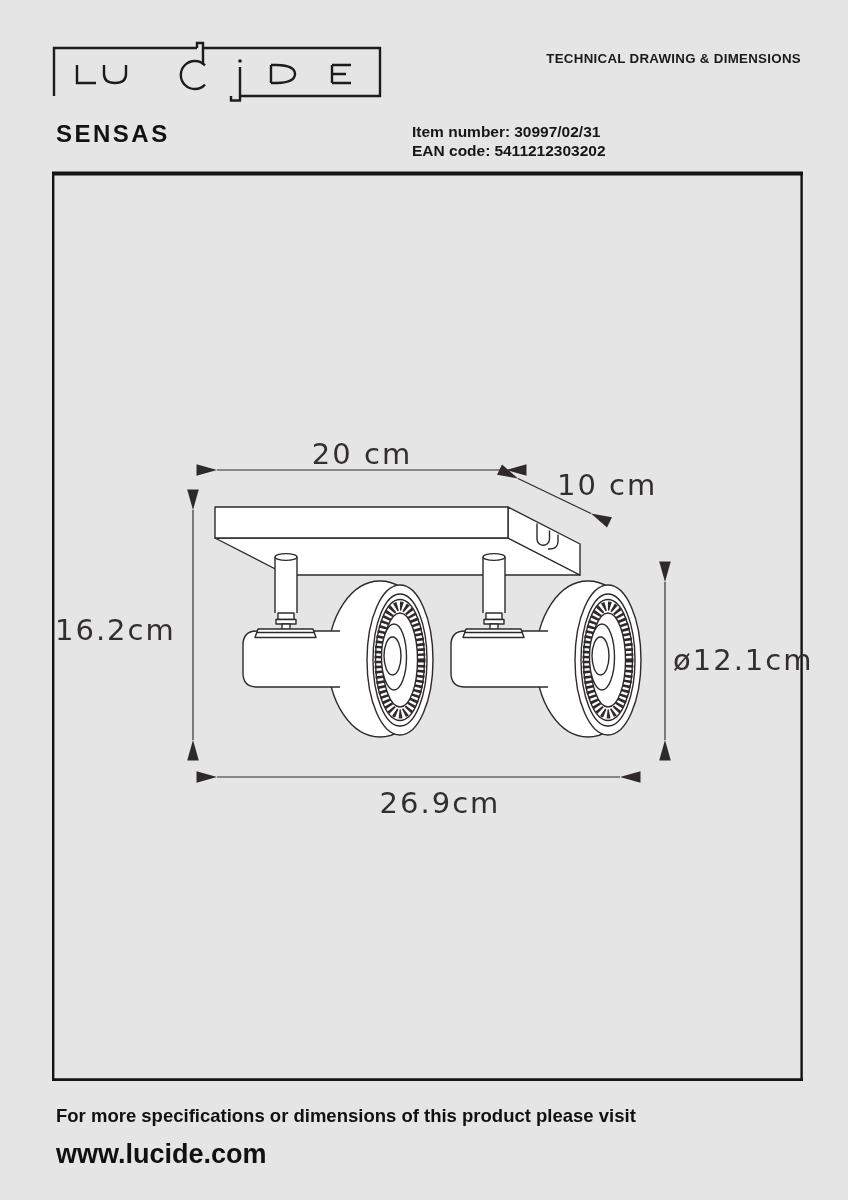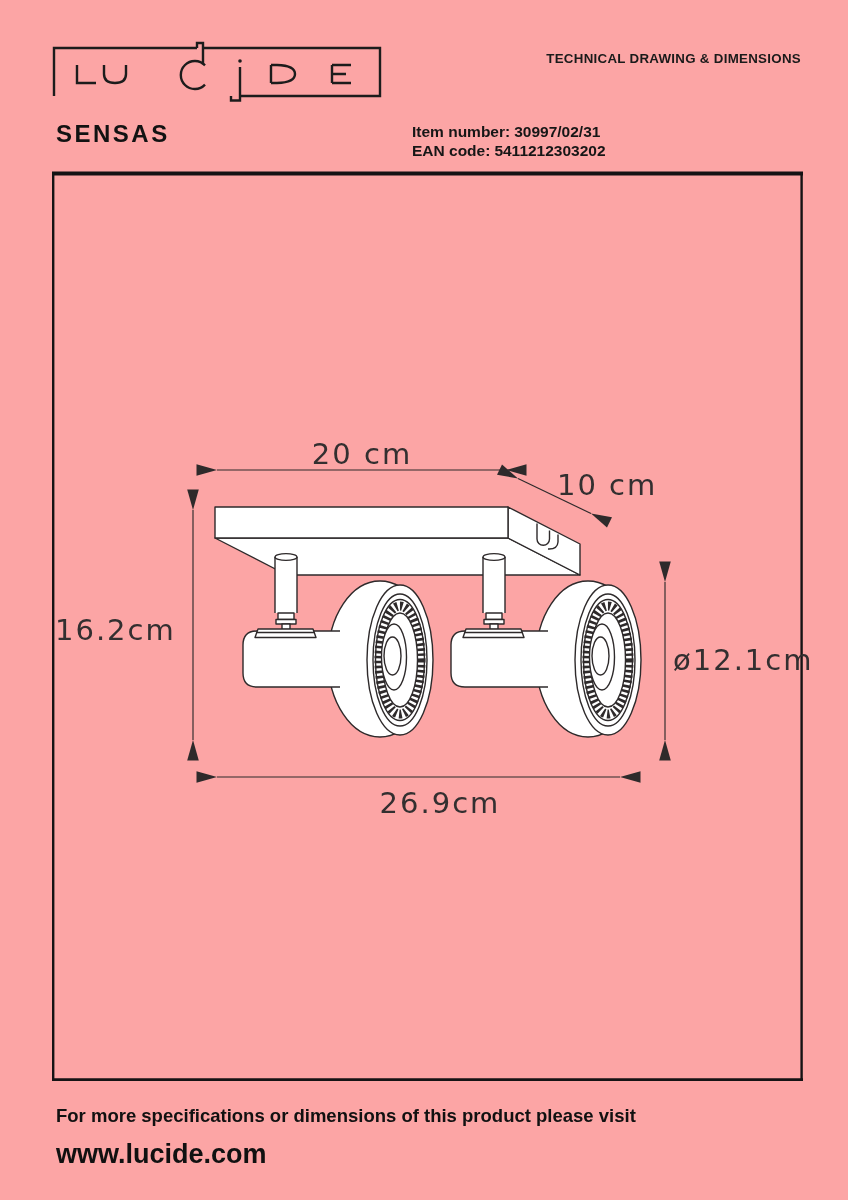--- a/index.html
+++ b/index.html
@@ -1,16 +1,16 @@
 <!DOCTYPE html>
 <html><head>
 <meta charset="utf-8">
 <style>
   html,body{margin:0;padding:0;background:#ffffff;}
-  .page{position:relative;width:848px;height:1200px;background:#fca5a5;overflow:hidden;}
+  .page{position:relative;width:848px;height:1200px;background:#e5e5e5;overflow:hidden;}
   svg{display:block;}
   .ln{stroke:#2e2a2b;stroke-width:1.4;stroke-linejoin:round;}
   .lnd{stroke:#2e2a2b;}
   .dln{stroke:#2e2a2b;stroke-width:1.15;fill:none;}
   .logo-stroke{stroke:#1c1c1c;fill:none;stroke-width:2.4;stroke-linejoin:miter;}
   .frame{stroke:#151314;fill:none;}
   .t-title{font-family:"Liberation Sans",sans-serif;font-weight:600;font-size:13.3px;letter-spacing:0.3px;fill:#1a1a1a;}
   .t-product{font-family:"Liberation Sans",sans-serif;font-weight:700;font-size:24px;letter-spacing:2.5px;fill:#121212;}
   .t-meta{font-family:"Liberation Sans",sans-serif;font-weight:700;font-size:15.5px;fill:#161616;}
   .t-dim{font-family:"DejaVu Sans",sans-serif;font-size:29px;letter-spacing:2px;fill:#332f30;}

